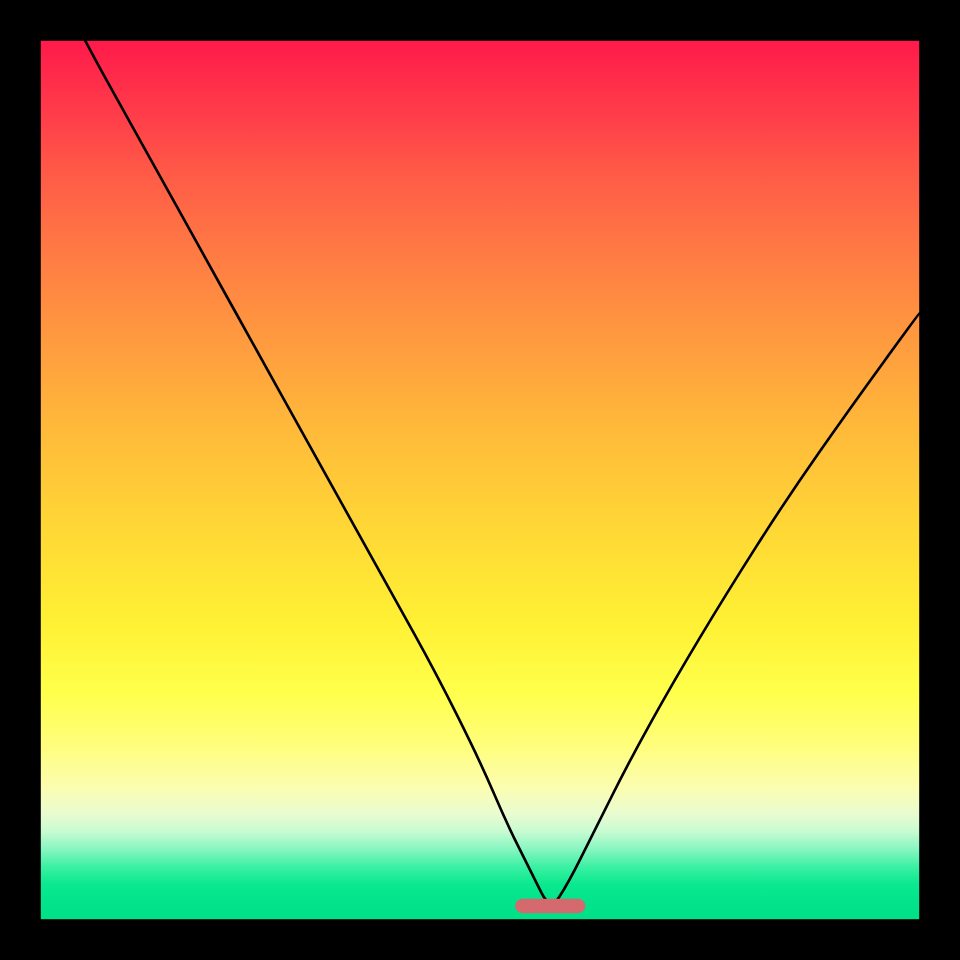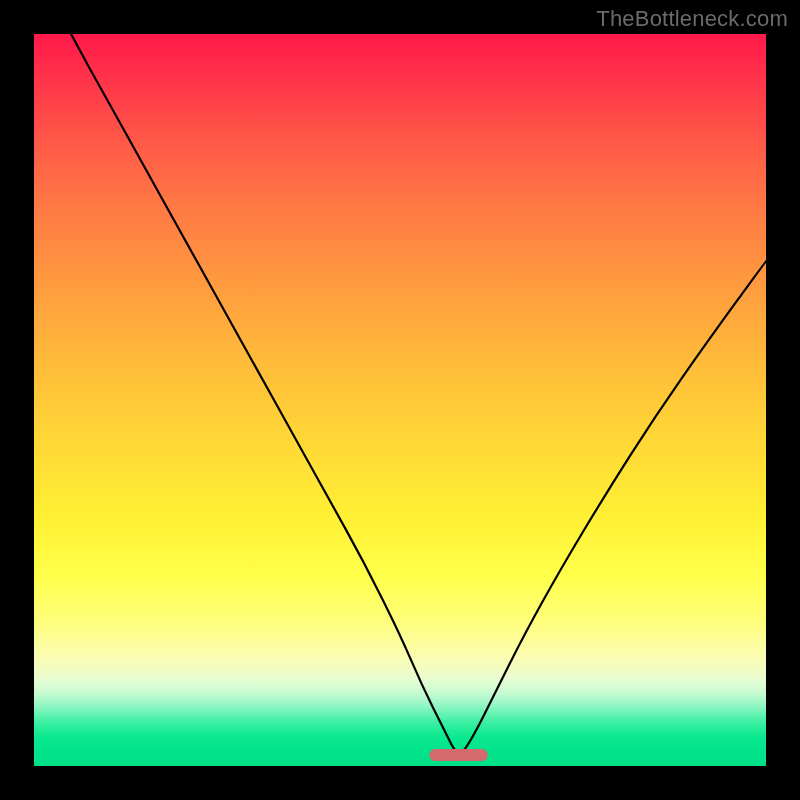--- a/index.html
+++ b/index.html
@@ -73,21 +73,20 @@
     stroke: #000;
     stroke-width: 2.2;
     stroke-linecap: round;
   }
 </style>
 </head>
 <body>
 
 <div class="frame">
 
-  <div class="watermark">TheBottleneck.com</div>
 
   <div class="plot-area">
     <svg id="plot-svg" viewBox="0 0 732 732">
 
     <path d="M 0 -73.20000000000005 Q 0 -73.20000000000005 18.3 -36.60000000000002 Q 36.6 0 54.900000000000006 32.94 Q 73.2 65.88 91.5 98.82 Q 109.8 131.76 128.1 164.7 Q 146.4 197.64 164.7 230.57999999999998 Q 183 263.52 201.3 296.46 Q 219.6 329.4 237.89999999999998 362.34 Q 256.2 395.28 274.5 428.22 Q 292.8 461.16 311.1 494.1 Q 329.40000000000003 527.04 347.70000000000005 563.64 Q 366 600.24 376.98 625.86 Q 387.96000000000004 651.48 398.94000000000005 673.44 Q 409.92 695.4 417.24 710.04 Q 424.55999999999995 724.68 431.88 713.7 Q 439.2 702.72 450.18 680.76 Q 461.16 658.8 475.80000000000007 629.52 Q 490.44000000000005 600.24 508.74 567.3 Q 527.04 534.36 549 497.76 Q 570.96 461.16 596.5799999999999 420.9 Q 622.1999999999999 380.64 647.8199999999999 344.04 Q 673.44 307.44000000000005 702.72 267.18000000000006 T 732 226.92000000000002" class="curve"></path>
         <rect x="395.28000000000003" y="715.02" width="58.559999999999945" height="12" rx="6" class="marker"></rect>
       </svg>
   </div>
 
 </div>

